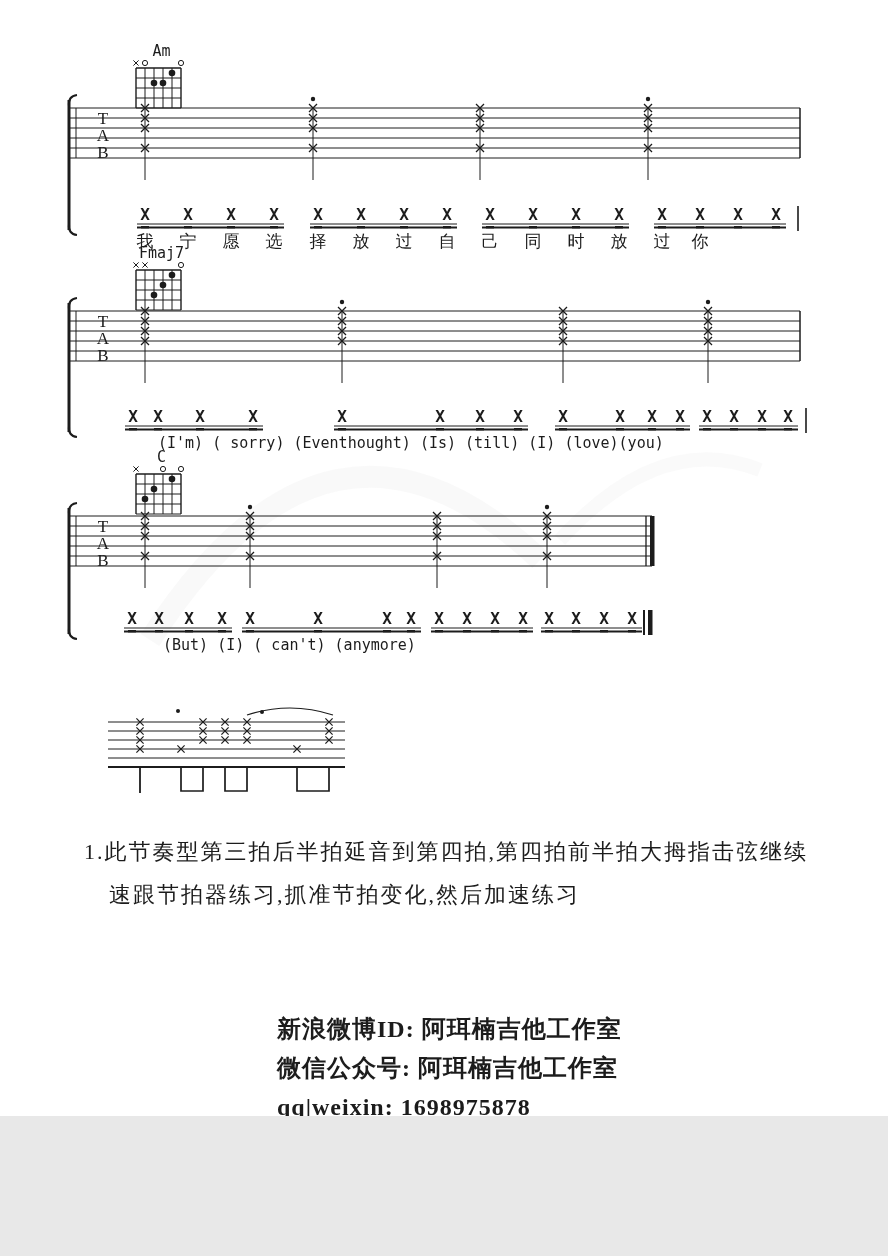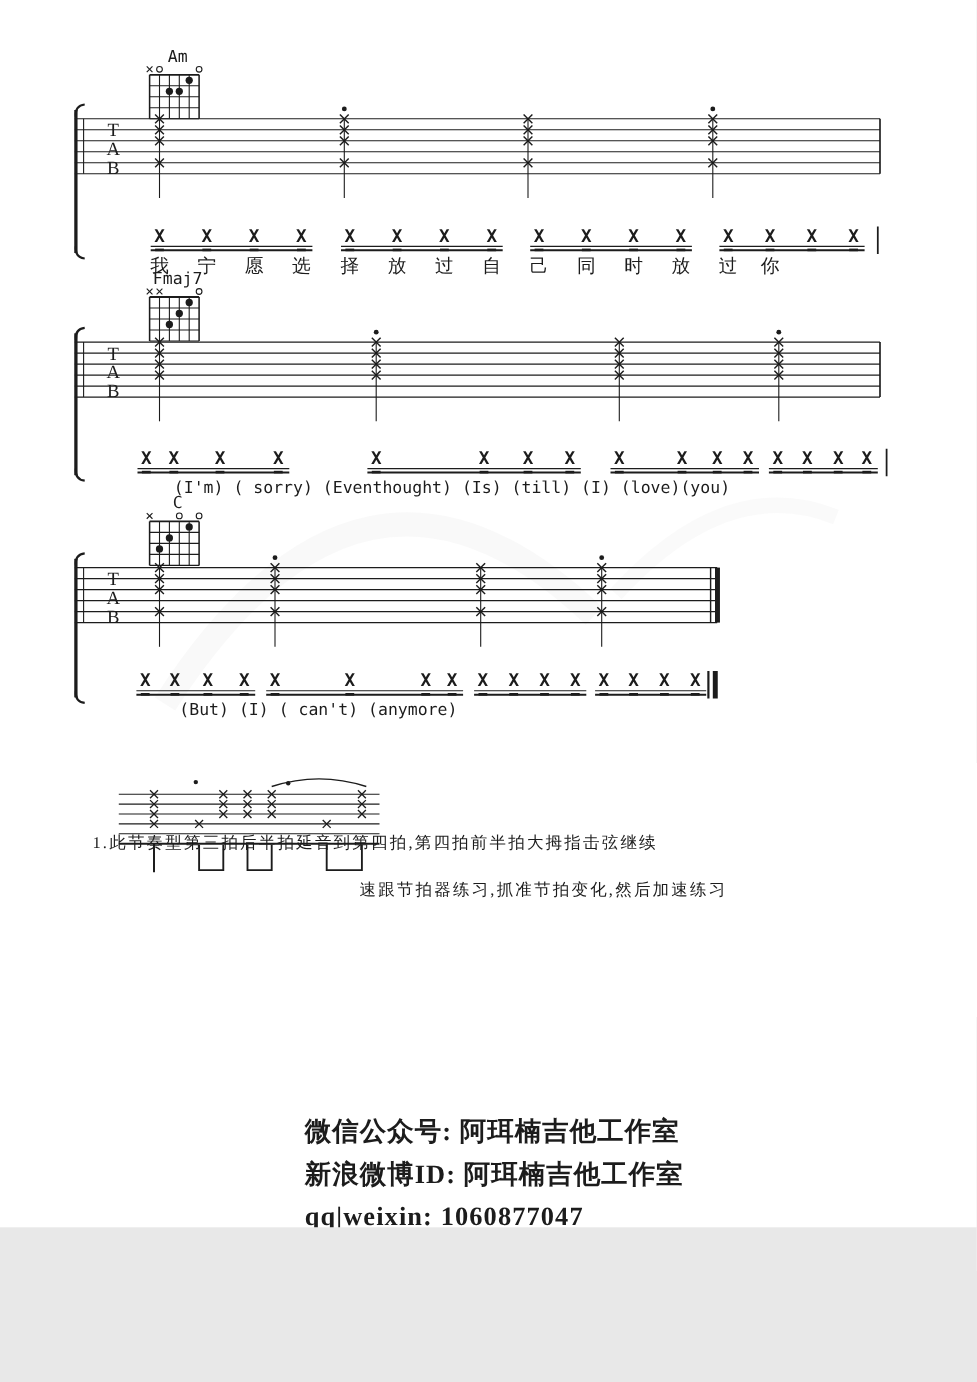--- a/index.html
+++ b/index.html
@@ -2,25 +2,25 @@
 <html><head>
 <meta charset="utf-8">
 <style>
   html,body{margin:0;padding:0;background:#e8e8e8;}
   .page{position:relative;width:888px;height:1116px;background:#ffffff;overflow:hidden;
         font-family:"Liberation Serif",serif;color:#1c1c1c;}
   #score-svg{position:absolute;left:0;top:0;}
   .abs{position:absolute;}
   .tech-heading{left:86px;top:676px;font-size:27px;font-weight:bold;font-style:italic;
         letter-spacing:7px;font-family:"Liberation Serif",serif;}
-  .notes-box{left:84px;top:754px;width:795px;font-size:15px;line-height:27px;letter-spacing:2px;font-family:Liberation Serif, serif;}
+  .notes-box{left:84px;top:838px;width:795px;font-size:22px;line-height:27px;letter-spacing:2px;font-family:Liberation Serif, serif;}
   .note{margin-bottom:16px;}
   .note:nth-child(2){margin-bottom:18px;}
   .note:nth-child(3){margin-bottom:5px;}
-  .note-line.cont{margin-left:25px;text-align:center;}
+  .note-line.cont{margin-left:25px;}
   .footer-box{left:277px;top:1010px;font-size:24px;line-height:39px;font-weight:600;
         letter-spacing:1px;}
   .page-number{left:0;top:1170px;width:888px;text-align:center;font-size:21px;}
   .watermark{right:12px;top:1210px;font-family:"DejaVu Sans",sans-serif;font-weight:bold;
         font-style:italic;font-size:26px;color:#ec4899;letter-spacing:1px;}
 </style>
 </head>
 <body>
 
 <div class="page">
@@ -539,21 +539,21 @@
   <div class="abs notes-box" id="notes">
       <div class="note">
         <div class="note-line">1.此节奏型第三拍后半拍延音到第四拍,第四拍前半拍大拇指击弦继续</div>
       </div>
       <div class="note">
         <div class="note-line cont">速跟节拍器练习,抓准节拍变化,然后加速练习</div>
       </div>
     </div>
 
   <div class="abs footer-box">
+    <div>新浪微博ID: 阿珥楠吉他工作室</div>
     <div>微信公众号: 阿珥楠吉他工作室</div>
-    <div>新浪微博ID: 阿珥楠吉他工作室</div>
-    <div>qq|weixin: 1060877047</div>
+    <div>qq|weixin: 1698975878</div>
   </div>
 
   <div class="abs page-number">3</div>
 
   <div class="abs watermark">www.hpppw.com</div>
 </div>
 
 </body></html>

